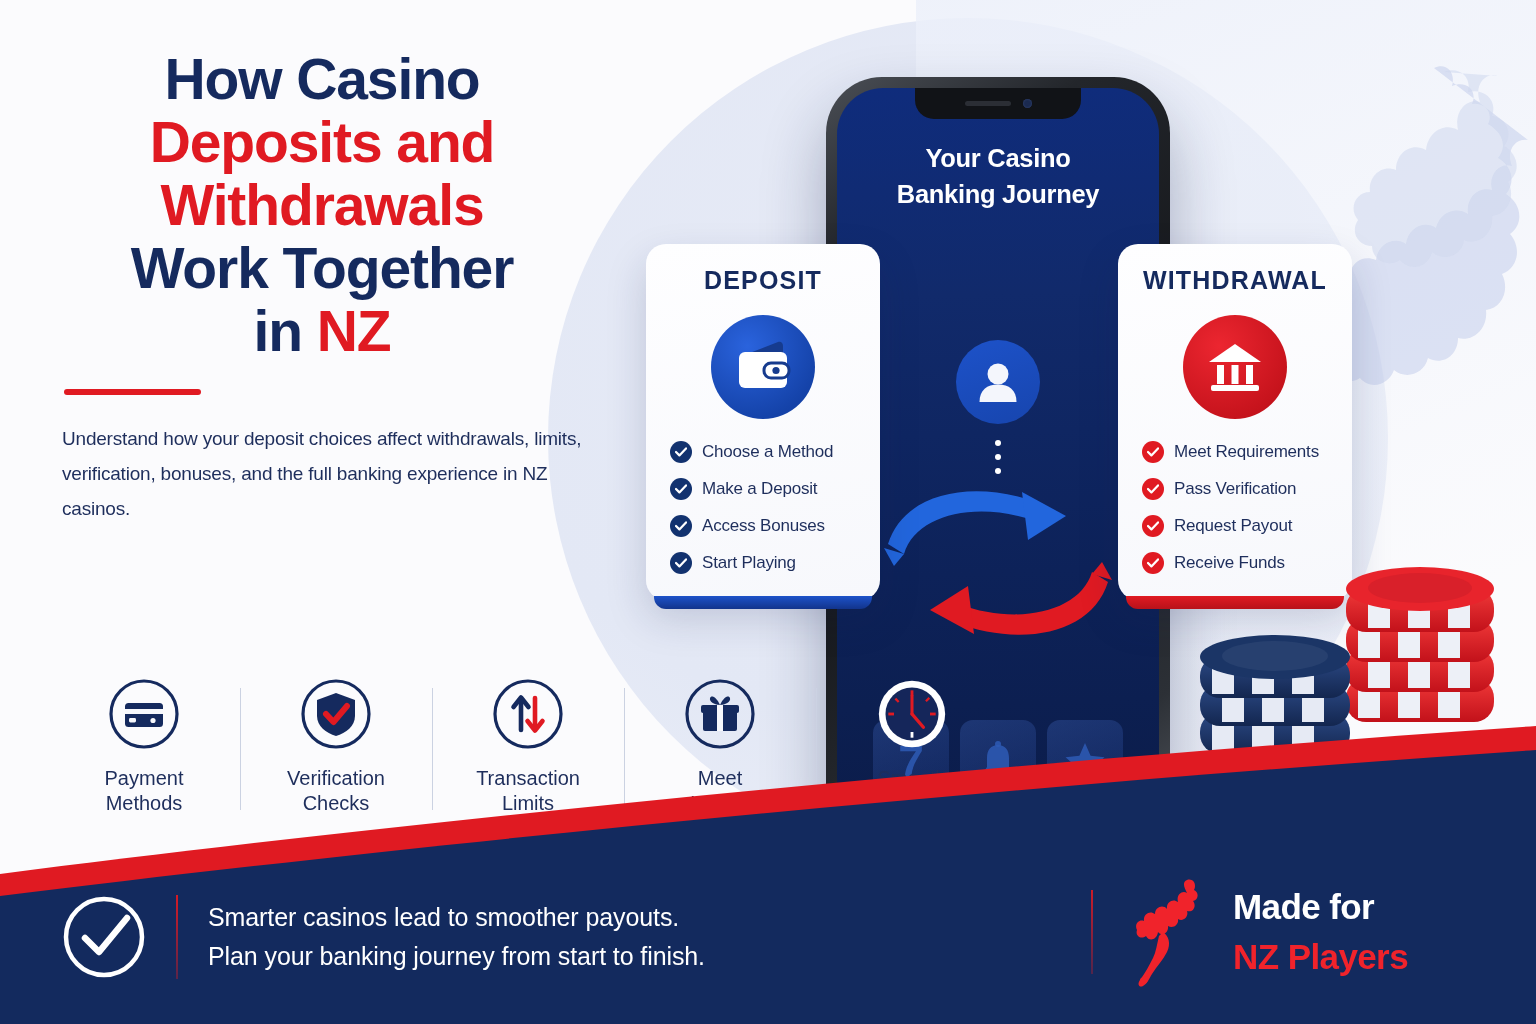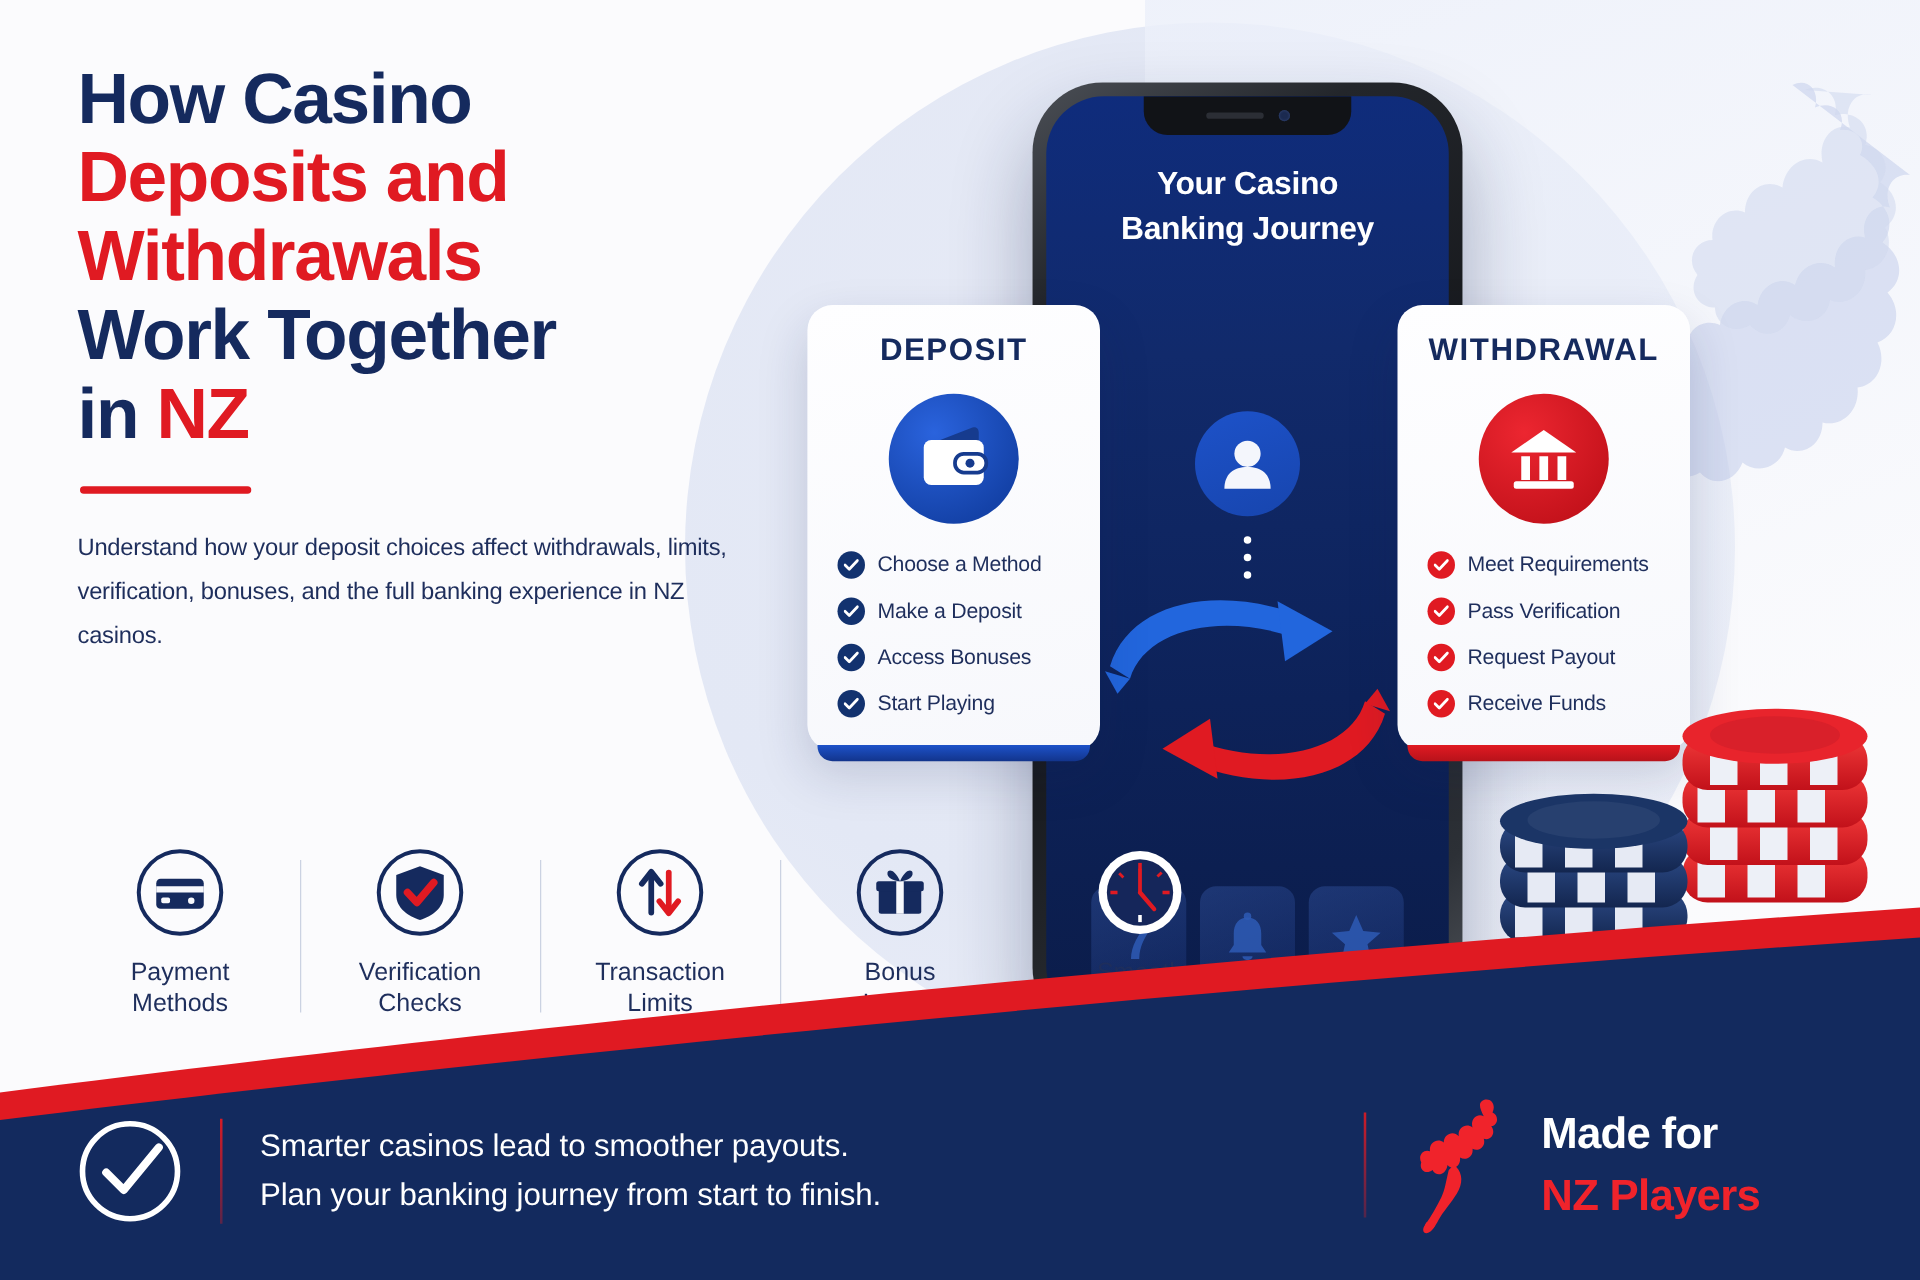--- a/index.html
+++ b/index.html
@@ -18,37 +18,37 @@
     background:radial-gradient(circle at 40% 35%, #E6EAF6 0%, #E3E8F5 55%, #EDF0F9 100%);
   }
   .bg-gradient-right{
     position:absolute; right:0; top:0; width:620px; height:900px;
     background:linear-gradient(160deg, rgba(236,240,250,.85) 0%, rgba(250,251,253,.2) 70%);
   }
   .nz-map-watermark{ position:absolute; left:1316px; top:60px; width:250px; height:520px; opacity:.75; }
 
   
   .left-col{ position:absolute; left:62px; top:48px; width:520px; }
-  .headline{ font-size:57px; line-height:63px; font-weight:bold; letter-spacing:-1.1px; color:#152A5E; }
+  .headline{ font-size:57px; line-height:63px; font-weight:bold; letter-spacing:-1.1px; color:#152A5E;text-align:center; }
   .headline .red{ color:#E01A22; }
   .title-rule{ width:137px; height:6px; background:#E01A22; border-radius:3px; margin:26px 0 26px 2px; }
   .subtitle{ font-size:19px; line-height:35px; color:#1E2E5C; font-weight:500; letter-spacing:-.2px; }
 
   
   .feature-strip{ position:absolute; left:48px; top:678px; width:960px; display:flex; }
   .feature{ width:196px; display:flex; flex-direction:column; align-items:center; position:relative; }
   .feature + .feature::before{
     content:""; position:absolute; left:0; top:10px; width:1px; height:122px; background:#CBD2E2;
   }
   .feature-icon{ width:72px; height:72px; display:flex; align-items:center; justify-content:center; }
   .feature-label{ margin-top:16px; text-align:center; font-size:20px; line-height:25px; color:#1E2E5C; font-weight:500; }
 
   
   .phone{
-    position:absolute; left:826px; top:66px; width:344px; height:764px;
+    position:absolute; left:826px; top:77px; width:344px; height:764px;
     border-radius:56px;
     background:linear-gradient(145deg,#4b4f56 0%,#23262b 18%,#15171b 50%,#2c3036 85%,#53575e 100%);
     padding:11px;
     box-shadow:0 34px 64px rgba(20,30,70,.32);
   }
   .phone-screen{
     width:100%; height:100%; border-radius:46px; overflow:hidden; position:relative;
     background:linear-gradient(178deg,#0F2C7C 0%,#112A6B 28%,#0D2259 65%,#0B1C49 100%);
   }
   .notch{
@@ -419,21 +419,21 @@
         <svg width="72" height="72" viewBox="0 0 72 72">
           <circle cx="36" cy="36" r="33" fill="none" stroke="#152A5E" stroke-width="3.2"></circle>
           <rect x="19" y="33" width="34" height="20" rx="2" fill="#152A5E"></rect>
           <rect x="17" y="27" width="38" height="8" rx="2" fill="#152A5E"></rect>
           <rect x="33" y="27" width="6" height="26" fill="#F7F8FC"></rect>
           <path d="M36 27 C31 27 25 24 26 20 C27 17 32 18 36 27 Z" fill="#152A5E"></path>
           <path d="M36 27 C41 27 47 24 46 20 C45 17 40 18 36 27 Z" fill="#152A5E"></path>
         </svg>
       </div>
       <div class="feature-label">
-        <span>Bonus</span><br>
+        <span>Meet</span><br>
         <span>Impact</span>
       </div>
     </div>
 
     <div class="feature">
       <div class="feature-icon">
         <svg width="76" height="76" viewBox="0 0 76 76">
           <circle cx="38" cy="38" r="35" fill="#FFFFFF"></circle>
           <circle cx="38" cy="38" r="28" fill="#15265A"></circle>
           <rect x="36.5" y="13" width="3" height="6" fill="#E01A22"></rect>

